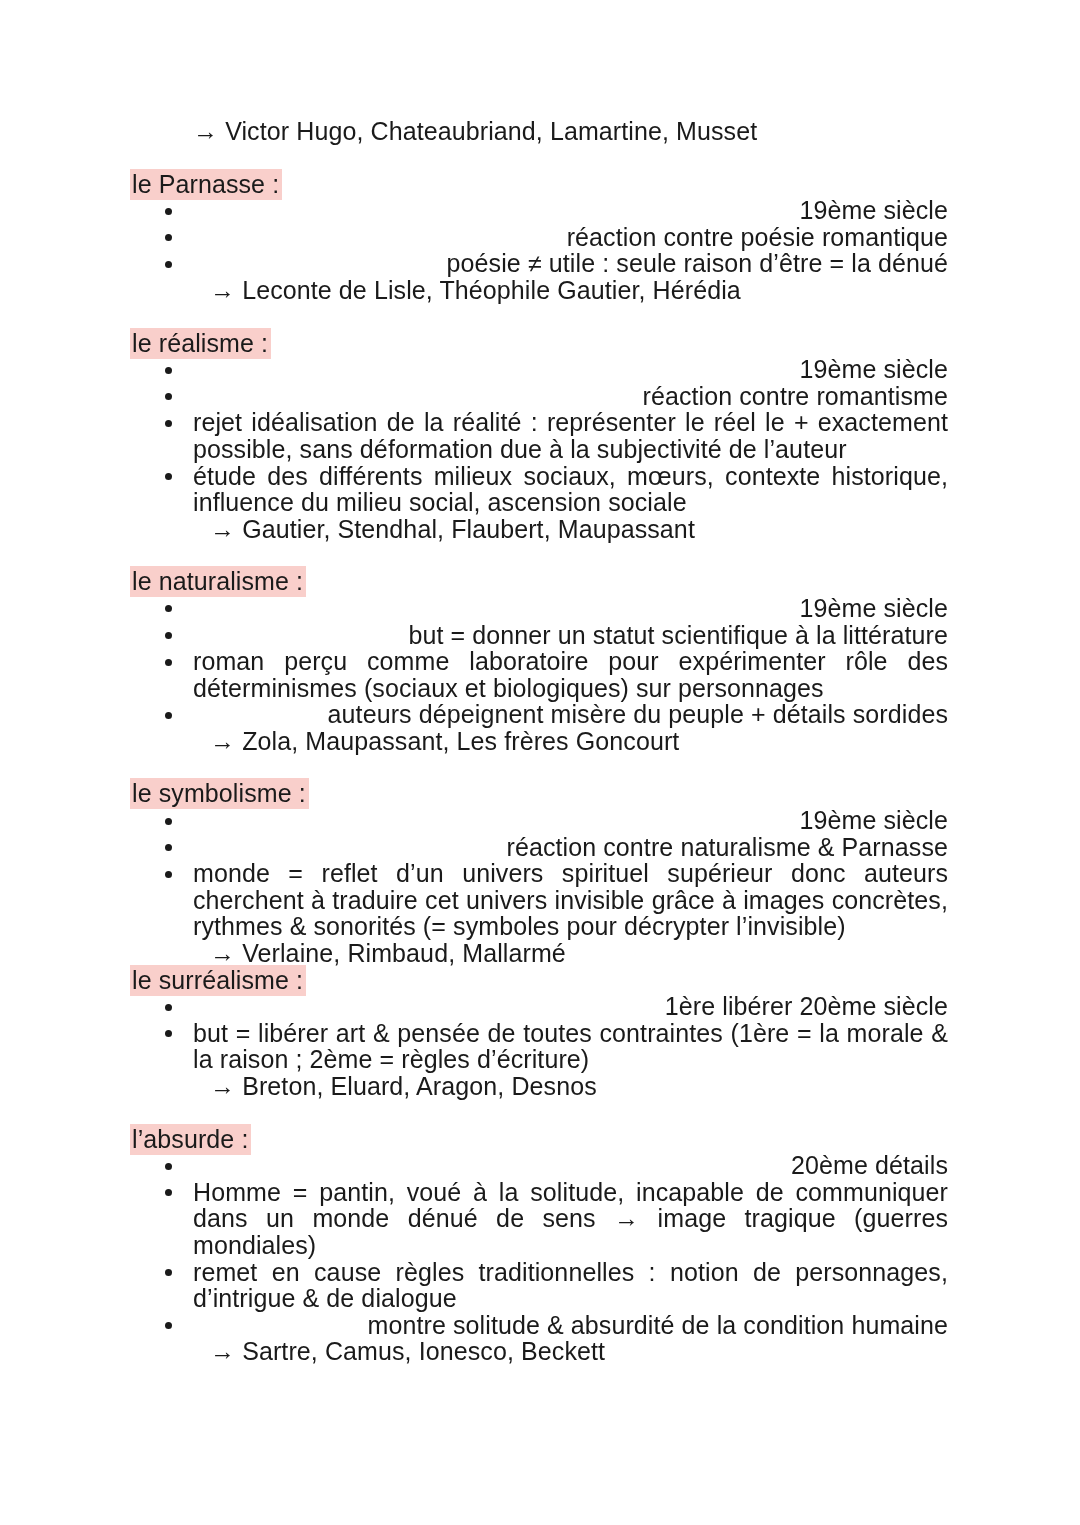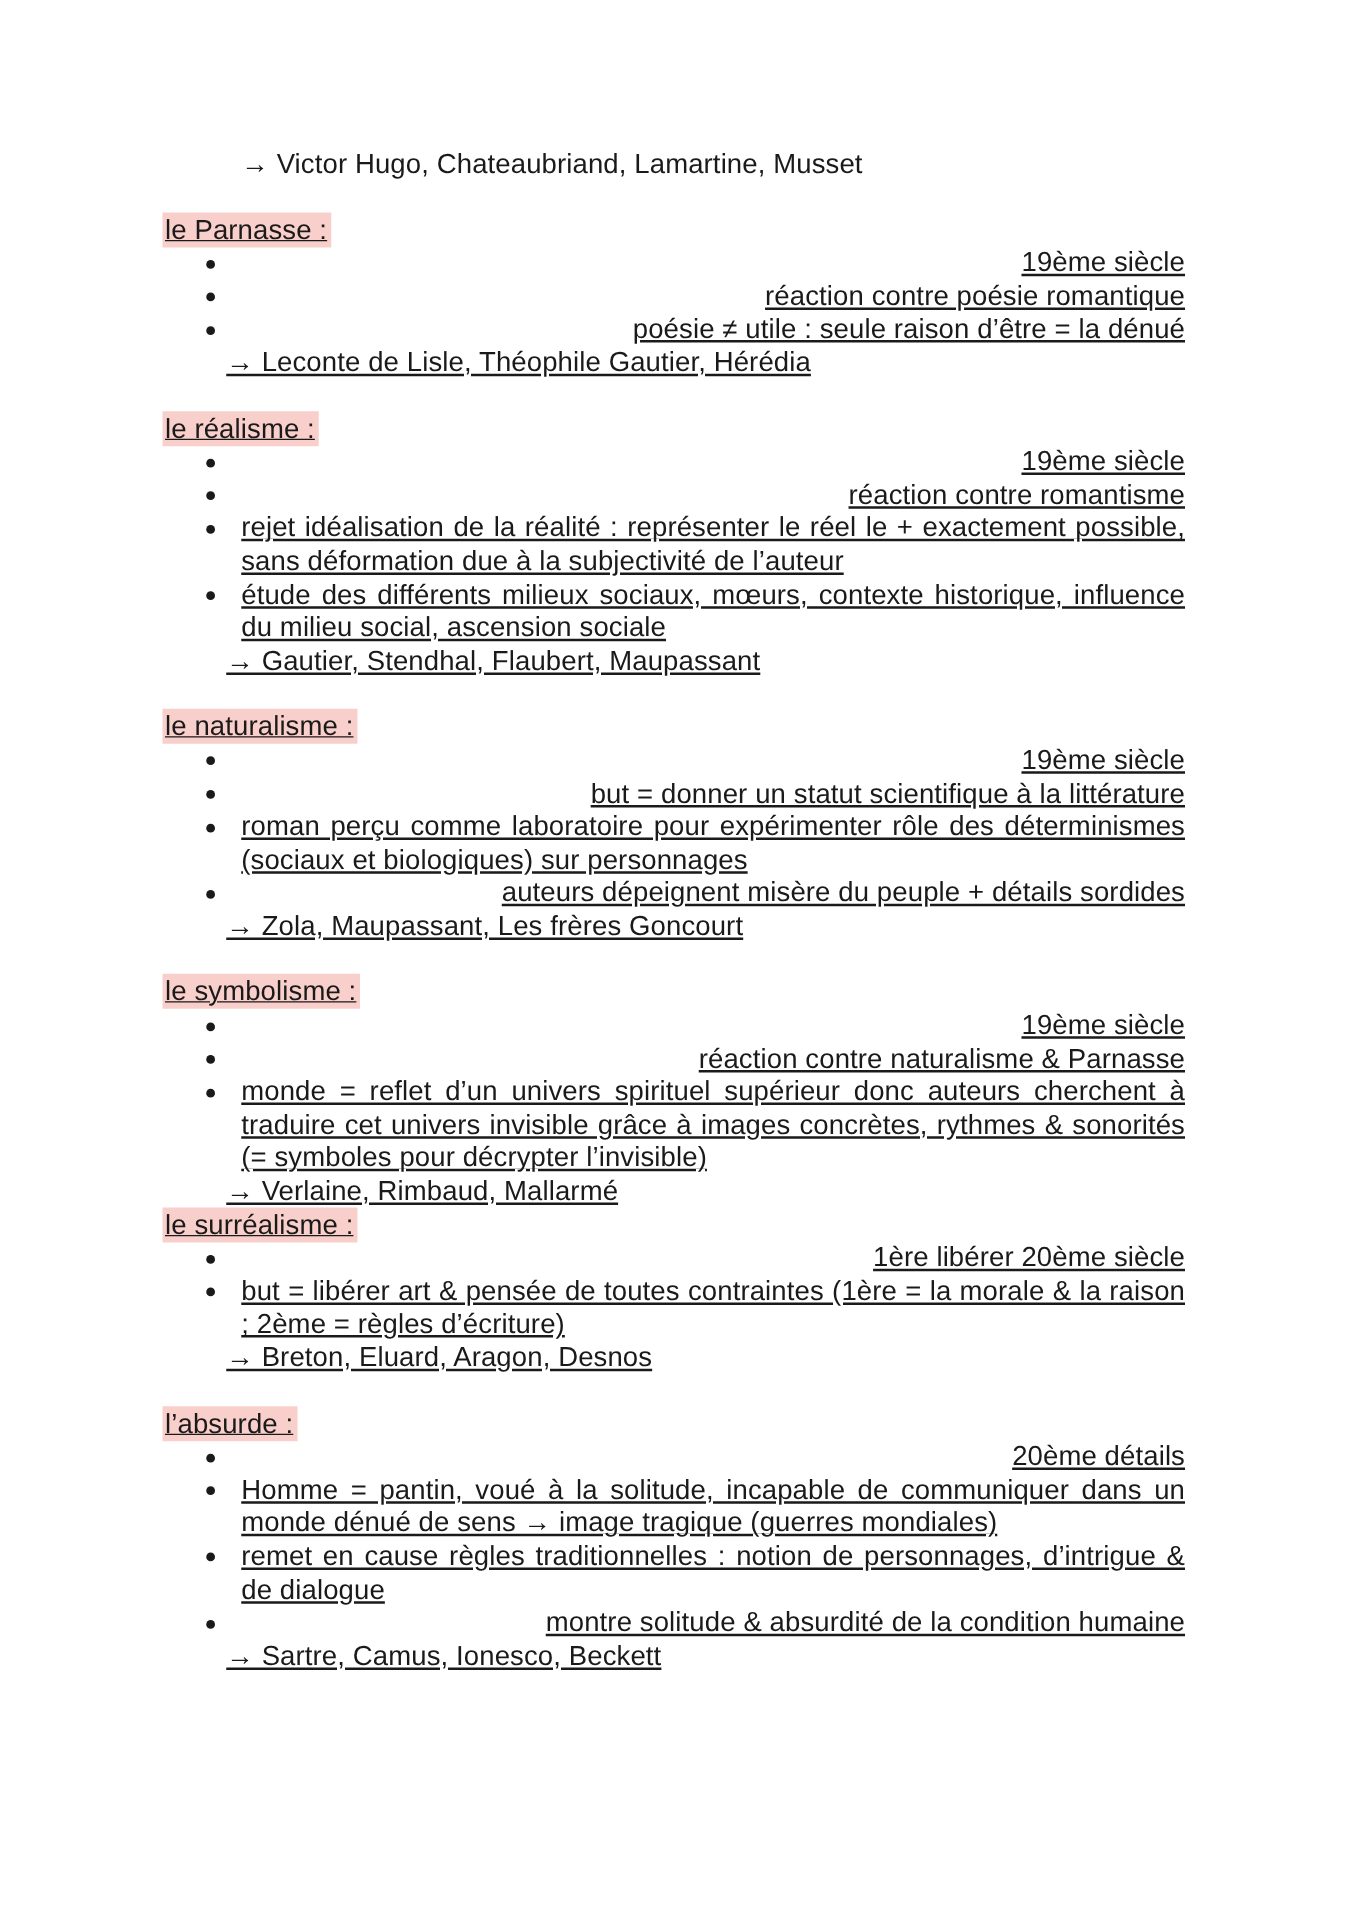--- a/index.html
+++ b/index.html
@@ -28,36 +28,35 @@
     left: 130px;
     top: 118px;
     width: 818px;
   }
 
   
   .line,
   .bullet-text,
   .arrow-line,
   .section-head {
-    font-size: 22px;
+    font-size: 25px;
     line-height: 26.6px;
     letter-spacing: 0.1px;
   }
 
   
   .lead-arrow {
     margin-left: 63px;
     margin-bottom: 0;
     white-space: nowrap;
   }
 
   
   .section {
     margin-top: 26px;
-    text-decoration: underline;
   }
   .section.tight {
     margin-top: 0;
   }
 
   .section-head-row {
     display: block;
   }
   .section-head {
     display: inline;
@@ -92,21 +91,21 @@
     text-align: justify;
     text-justify: inter-word;
   }
   .bullet-text.nowrap {
     text-align: right;
   }
 
   
   .arrow-line {
     display: block;
-    margin-left: 51px;
+    margin-left: 80px;
     white-space: nowrap;
   }
 </style>
 </head>
 <body>
 
 <div class="page">
   <div class="content">
 
     <div class="line lead-arrow">→ Victor Hugo, Chateaubriand, Lamartine, Musset</div>

